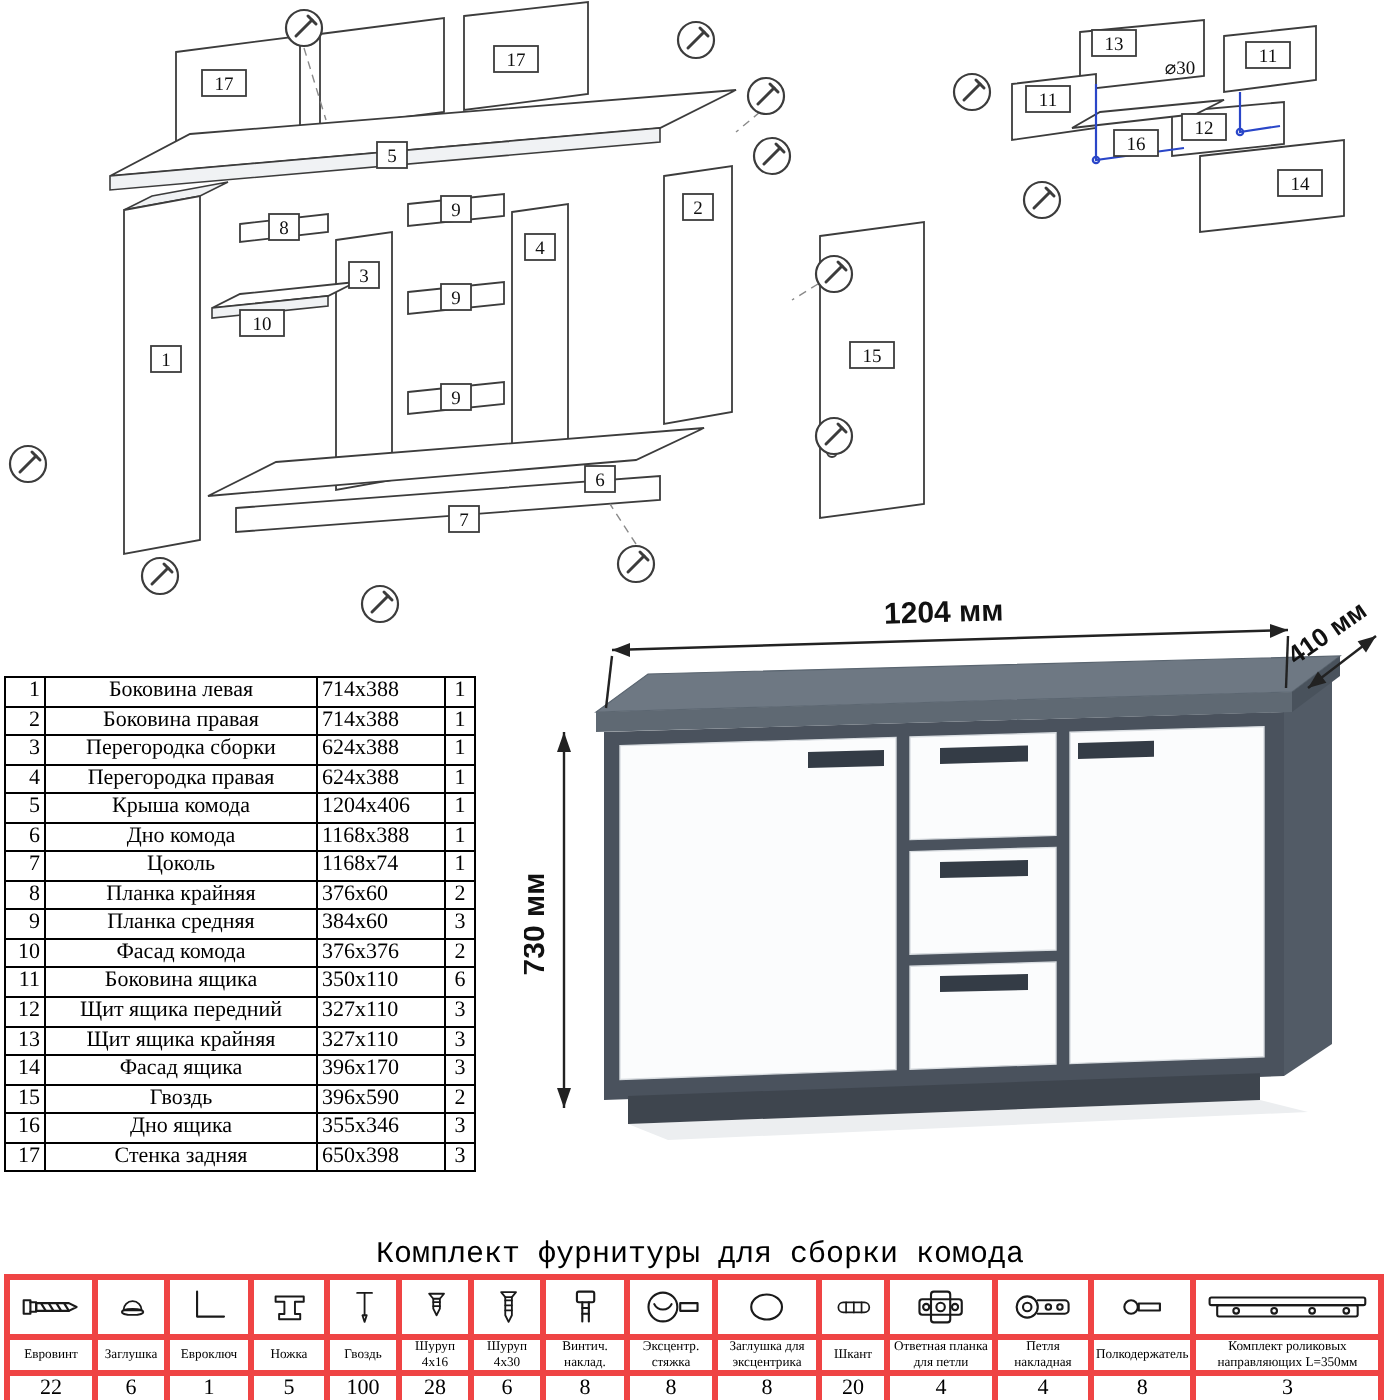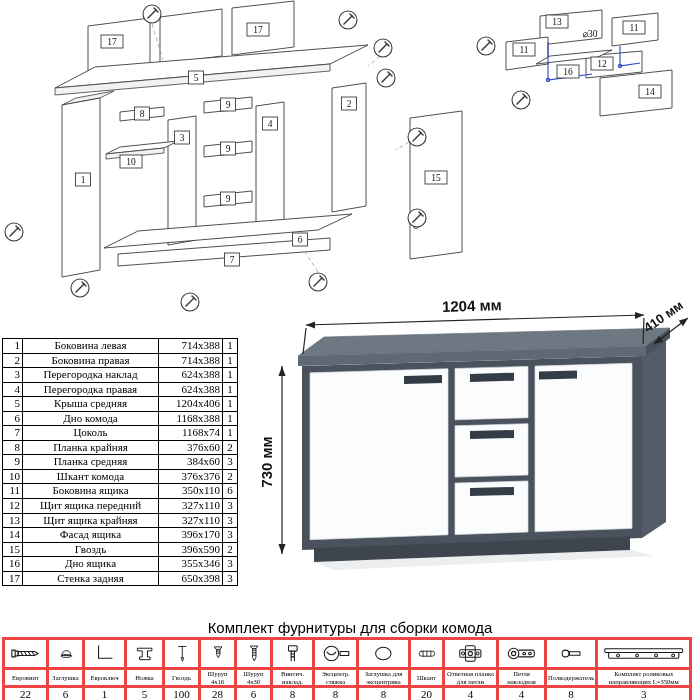--- a/index.html
+++ b/index.html
@@ -17,35 +17,35 @@
   .calloutline{stroke:#3c3c3c;stroke-width:1.5;stroke-linecap:round}
   .blue{stroke:#2a46c8;stroke-width:1.1;fill:none}
   .dash{stroke:#8a8a8a;stroke-width:.7;stroke-dasharray:4 3;fill:none}
 
   
   #parts-table{position:absolute;left:2px;top:338px;border-collapse:collapse;table-layout:fixed}
   #parts-table td{border:1px solid #000;font-size:11px;line-height:1.05;padding:1px 2px;
     height:13.4px;white-space:nowrap;overflow:hidden}
   td.pt-num{width:20px;text-align:right;padding-right:3px}
   td.pt-name{width:136px;text-align:center}
-  td.pt-size{width:64px;text-align:right}
+  td.pt-size{width:64px;text-align:left}
   td.pt-qty{width:15px;text-align:center}
   #parts-table tr:nth-child(7) .pt-name,#parts-table tr:nth-child(14) .pt-name,
   #parts-table tr:nth-child(15) .pt-name,#parts-table tr:nth-child(16) .pt-name,
   #parts-table tr:nth-child(17) .pt-name{text-align:center}
 
   
   #dresser-wrap{position:absolute;left:262px;top:298px;width:436px;height:300px}
   .dimtext{font-family:"Liberation Sans",sans-serif;font-weight:bold;fill:#111;text-anchor:middle}
   .dimline{stroke:#222;stroke-width:1.2}
   .dimarrow{fill:#222}
 
   
   #hw-title{position:absolute;left:0;top:619px;width:700px;text-align:center;
-    font-size:15px;font-family:Liberation Sans, sans-serif}
+    font-size:15px;font-family:Liberation Mono, monospace}
   #hw-table{position:absolute;left:2px;top:637px;border-collapse:collapse;table-layout:fixed}
   #hw-table td{border:3px solid #ef4444;text-align:center;vertical-align:middle;overflow:hidden;background:#fff}
   .hw-icon-cell{height:27px;padding:1px}
   .hw-icon-cell svg{display:block;margin:0 auto;height:25px;max-width:96%}
   .hw-name-cell{font-size:6.6px;line-height:1.12;height:18px;padding:0 1px;white-space:normal}
   .hw-qty-cell{font-size:11px;height:13px}
 </style>
 </head>
 <body>
 
@@ -219,33 +219,33 @@
           <td class="pt-qty">1</td>
         </tr>
         <tr>
           <td class="pt-num">2</td>
           <td class="pt-name">Боковина правая</td>
           <td class="pt-size">714x388</td>
           <td class="pt-qty">1</td>
         </tr>
         <tr>
           <td class="pt-num">3</td>
-          <td class="pt-name">Перегородка наклад</td>
+          <td class="pt-name">Перегородка сборки</td>
           <td class="pt-size">624x388</td>
           <td class="pt-qty">1</td>
         </tr>
         <tr>
           <td class="pt-num">4</td>
           <td class="pt-name">Перегородка правая</td>
           <td class="pt-size">624x388</td>
           <td class="pt-qty">1</td>
         </tr>
         <tr>
           <td class="pt-num">5</td>
-          <td class="pt-name">Крыша средняя</td>
+          <td class="pt-name">Крыша комода</td>
           <td class="pt-size">1204x406</td>
           <td class="pt-qty">1</td>
         </tr>
         <tr>
           <td class="pt-num">6</td>
           <td class="pt-name">Дно комода</td>
           <td class="pt-size">1168x388</td>
           <td class="pt-qty">1</td>
         </tr>
         <tr>
@@ -261,21 +261,21 @@
           <td class="pt-qty">2</td>
         </tr>
         <tr>
           <td class="pt-num">9</td>
           <td class="pt-name">Планка средняя</td>
           <td class="pt-size">384x60</td>
           <td class="pt-qty">3</td>
         </tr>
         <tr>
           <td class="pt-num">10</td>
-          <td class="pt-name">Шкант комода</td>
+          <td class="pt-name">Фасад комода</td>
           <td class="pt-size">376x376</td>
           <td class="pt-qty">2</td>
         </tr>
         <tr>
           <td class="pt-num">11</td>
           <td class="pt-name">Боковина ящика</td>
           <td class="pt-size">350x110</td>
           <td class="pt-qty">6</td>
         </tr>
         <tr>

